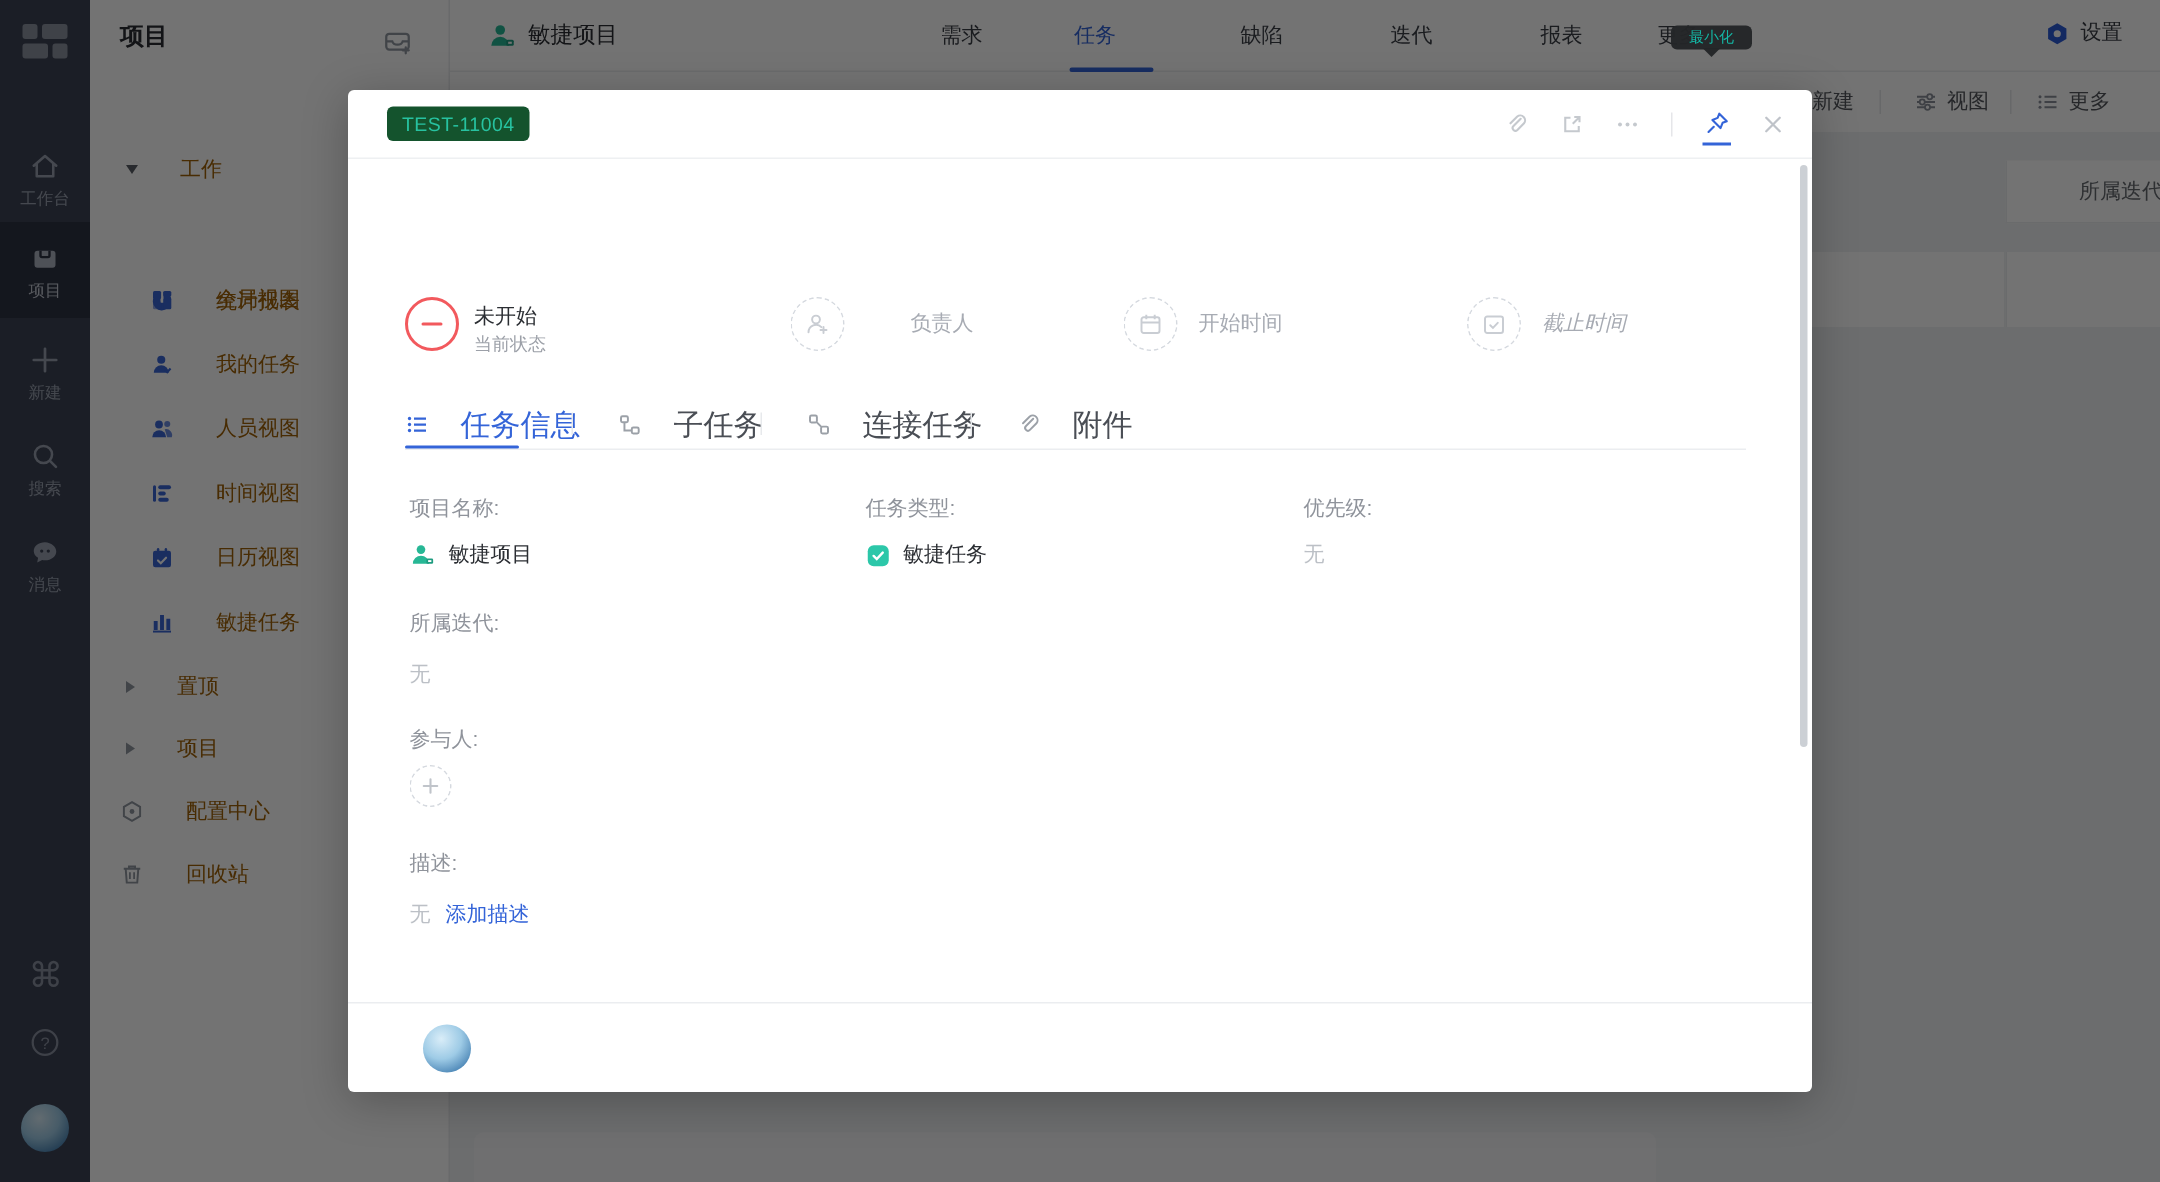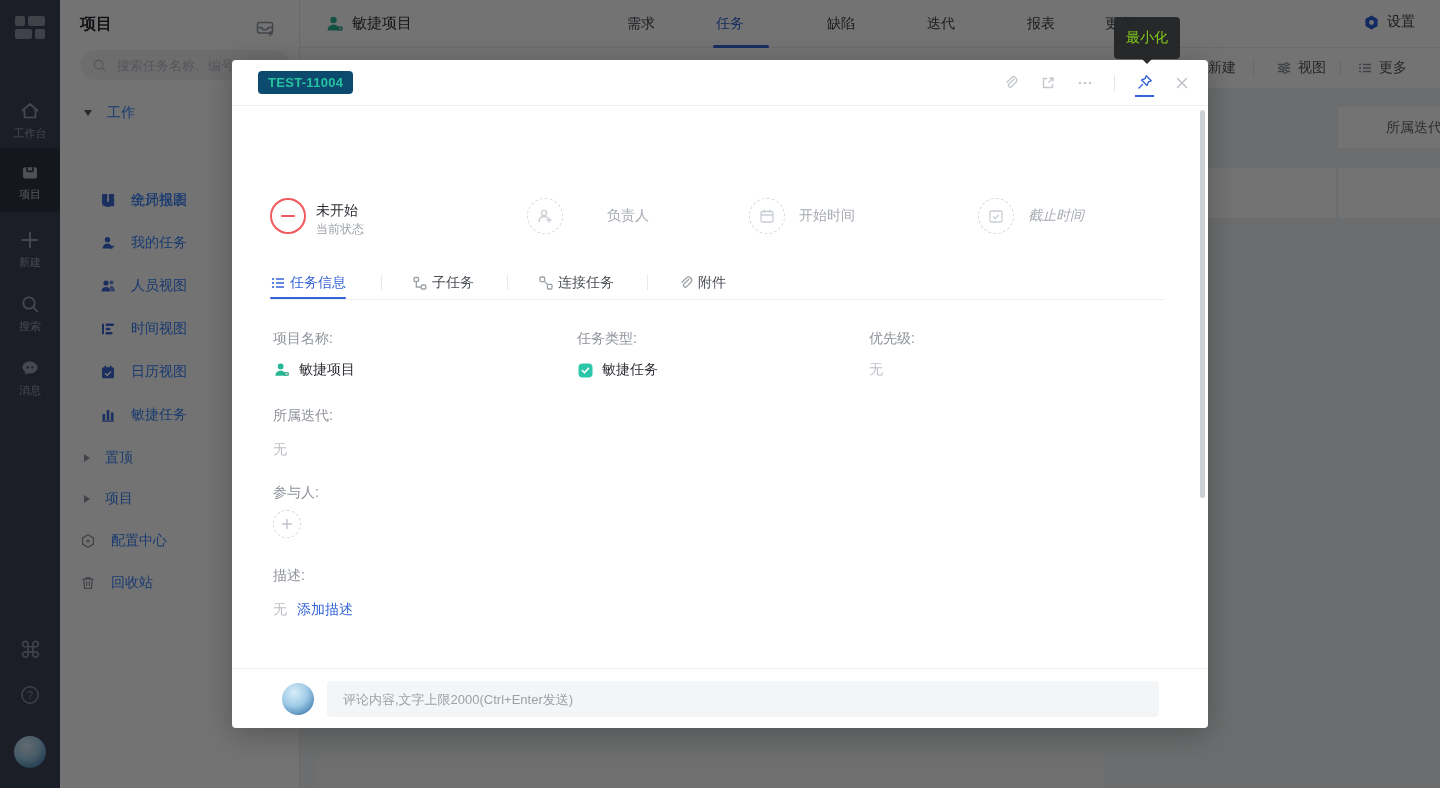--- a/index.html
+++ b/index.html
@@ -7,59 +7,59 @@
        font-family:"Liberation Sans","DejaVu Sans",sans-serif;-webkit-font-smoothing:antialiased;}
   .abs{position:absolute;}
   svg{display:block;}
   
   .rail{position:absolute;left:0;top:0;width:60px;height:788px;background:#3d4456;}
   .rail-item{position:absolute;left:0;width:60px;display:flex;flex-direction:column;align-items:center;gap:5px;color:#9aa1af;cursor:pointer;}
   .rail-item .lbl{font-size:11px;line-height:12px;color:#9aa1af;}
   .rail-active{background:#2d3344;}
   
   .sidebar{position:absolute;left:60px;top:0;width:240px;height:788px;background:#ffffff;border-right:1px solid #e9eaee;box-sizing:border-box;}
-  .side-row{position:absolute;display:flex;align-items:center;gap:15px;font-size:14px;color:#3b82f6;cursor:pointer;white-space:nowrap;}
+  .side-row{position:absolute;display:flex;align-items:center;gap:28px;font-size:14px;color:#a16207;cursor:pointer;white-space:nowrap;}
   .caret-right{width:0;height:0;border-left:6px solid #9097a1;border-top:4px solid transparent;border-bottom:4px solid transparent;}
   .caret-down{width:0;height:0;border-top:6px solid #5a5e66;border-left:4px solid transparent;border-right:4px solid transparent;}
   .blue-ic{color:#3a66d6;}
   .gray-ic{color:#9097a1;}
   .search-pill{position:absolute;left:20px;top:50px;width:210px;height:30px;border-radius:15px;background:#f1f2f4;display:flex;align-items:center;padding:0 0 0 12px;box-sizing:border-box;gap:8px;}
   .search-pill input{border:none;outline:none;background:transparent;font-size:13px;color:#555;width:160px;font-family:inherit;}
   .search-pill input::placeholder{color:#bcc0c8;}
   
   .topbar{position:absolute;left:300px;top:0;width:1140px;height:48px;background:#fff;border-bottom:1px solid #ecedef;box-sizing:border-box;}
   .tabx{position:absolute;top:0;height:48px;display:flex;align-items:center;gap:4px;font-size:14px;color:#3a3e46;transform:translateX(-50%);cursor:pointer;white-space:nowrap;}
   .tabx.active{color:#3464d8;}
   
   .content{position:absolute;left:300px;top:48px;width:1140px;height:740px;background:#f0f1f3;}
   .ctl{position:absolute;top:0;height:40px;display:flex;align-items:center;gap:6px;font-size:14px;color:#55585e;cursor:pointer;white-space:nowrap;}
   .th{position:absolute;background:#fff;font-size:14px;color:#666a70;display:flex;align-items:center;}
   
   .overlay{position:absolute;inset:0;background:rgba(0,0,0,0.55);z-index:100;}
   .modal{position:absolute;left:232px;top:60px;width:976px;height:668px;background:#fff;border-radius:4px;z-index:200;box-shadow:0 6px 30px rgba(0,0,0,.25);}
   .m-head{position:absolute;left:0;top:0;right:0;height:46px;border-bottom:1px solid #eef0f2;display:flex;align-items:center;padding:0 18px 0 26px;box-sizing:border-box;}
-  .badge{background:#0c4a6e;color:#27c2a0;font-size:13px;font-weight:700;padding:4px 10px;border-radius:4px;letter-spacing:.3px;}
+  .badge{background:#14532d;color:#27c2a0;font-size:13px;font-weight:400;padding:4px 10px;border-radius:4px;letter-spacing:.3px;}
   .hicons{margin-left:auto;display:flex;align-items:center;gap:21px;color:#c5c9ce;}
   .hic{cursor:pointer;position:relative;}
   .m-title{position:absolute;left:38px;top:78px;font-size:22px;font-weight:500;color:#2b2e33;cursor:text;}
   .dash-circle{width:36px;height:36px;border-radius:50%;border:1px dashed #d5d9df;display:flex;align-items:center;justify-content:center;color:#c9cdd3;box-sizing:border-box;}
   .ph-group{position:absolute;display:flex;align-items:center;gap:14px;color:#a7abb3;font-size:14px;cursor:pointer;}
-  .mtab{position:absolute;top:208px;height:30px;display:flex;align-items:center;gap:4px;font-size:14px;color:#4a4e55;cursor:pointer;}
+  .mtab{position:absolute;top:208px;height:30px;display:flex;align-items:center;gap:21px;font-size:20px;color:#4a4e55;cursor:pointer;}
   .mtab .ic{color:#9ca1a8;}
   .mtab.active{color:#3464d8;}
   .mtab.active .ic{color:#3464d8;}
   .vdiv{position:absolute;top:215px;width:1px;height:15px;background:#e7e9ec;}
   .flabel{position:absolute;font-size:14px;color:#8f939b;}
   .fvalue{position:absolute;font-size:14px;color:#2b2e33;display:flex;align-items:center;gap:8px;}
   .none{color:#bcc0c6;}
   .m-foot{position:absolute;left:0;right:0;top:608px;height:60px;border-top:1px solid #ebedf0;}
   .avatar{border-radius:50%;background:radial-gradient(circle at 38% 30%,#d9edf8 0%,#9ecbe6 45%,#4d87b7 80%,#2f6492 100%);overflow:hidden;}
   .cinput{position:absolute;left:95px;top:12px;width:832px;height:36px;background:#f4f5f6;border:none;border-radius:4px;padding:0 16px;box-sizing:border-box;font-size:13px;color:#555;outline:none;font-family:inherit;}
   .cinput::placeholder{color:#9ca0a8;}
-  .tooltip{position:absolute;left:1114px;top:17px;z-index:300;background:rgba(35,37,40,.96);color:#84cc16;font-size:14px;padding:12px 12px;border-radius:4px;white-space:nowrap;}
+  .tooltip{position:absolute;left:1114px;top:17px;z-index:300;background:rgba(35,37,40,.96);color:#14b8a6;font-size:10px;padding:1px 12px;border-radius:4px;white-space:nowrap;}
   .tooltip:after{content:"";position:absolute;left:50%;bottom:-5px;transform:translateX(-50%);border-left:6px solid transparent;border-right:6px solid transparent;border-top:6px solid rgba(35,37,40,.96);}
 </style>
 </head>
 <body>
 
 <div class="app">
 
   <aside class="rail">
     <div class="abs" style="left:14px;top:14px;">
       <svg width="32" height="26" viewBox="0 0 32 26">
@@ -126,27 +126,20 @@
   <nav class="sidebar">
     <div class="abs" style="left:20px;top:14px;font-size:16px;font-weight:600;color:#2b2e33;">项目</div>
     <div class="abs" style="left:193px;top:15px;cursor:pointer;">
       <svg width="24" height="24" viewBox="0 0 24 24">
         <path d="M4.5 9.5 a2 2 0 0 1 2-2 h11 a2 2 0 0 1 2 2 v6.5 a2 2 0 0 1 -2 2 h-11 a2 2 0 0 1 -2-2 z" fill="none" stroke="#9097a1" stroke-width="1.5"></path>
         <path d="M4.5 12.5 h4 c.4 1.4 1.6 2.3 3.5 2.3 s3.1-.9 3.5-2.3 h4" fill="none" stroke="#9097a1" stroke-width="1.5"></path>
         <path d="M17.5 16.5 v4 M15.5 18.5 h4" stroke="#9097a1" stroke-width="1.5" stroke-linecap="round"></path>
       </svg>
     </div>
 
-    <div class="search-pill">
-      <svg width="15" height="15" viewBox="0 0 16 16">
-        <circle cx="7" cy="7" r="4.6" fill="none" stroke="#bcc0c8" stroke-width="1.4"></circle>
-        <path d="M10.5 10.5 L13.5 13.5" stroke="#bcc0c8" stroke-width="1.4" stroke-linecap="round"></path>
-      </svg>
-      <input type="text" placeholder="搜索任务名称、编号" style="">
-    </div>
 
     <div class="side-row" style="left:24px;top:104px;">
       <span class="caret-down"></span>
       <span>工作</span>
     </div>
 
     <div class="side-row" style="left:40px;top:148px;margin-top:44px;">
       <span class="blue-ic">
         <svg width="16" height="16" viewBox="0 0 16 16">
             <path d="M7 2 A6 6 0 1 0 13.8 8.8 L7 8.8 Z" fill="currentColor"></path>
@@ -488,19 +481,18 @@
     <div class="flabel" style="left:41px;top:507px;">描述:</div>
     <div class="abs" style="left:41px;top:541px;font-size:14px;display:flex;gap:10px;align-items:center;">
       <span class="none">无</span>
       <span style="color:#3464d8;cursor:pointer;">添加描述</span>
     </div>
 
     <div class="abs" style="right:3px;top:50px;width:5px;height:388px;background:#ccd0d5;border-radius:3px;"></div>
 
     <div class="m-foot">
       <div class="avatar abs" style="left:50px;top:14px;width:32px;height:32px;"></div>
-      <input class="cinput" type="text" placeholder="评论内容,文字上限2000(Ctrl+Enter发送)" style="">
     </div>
   </section>
 
   <div class="tooltip">最小化</div>
 
 </div>
 
 </body></html>

